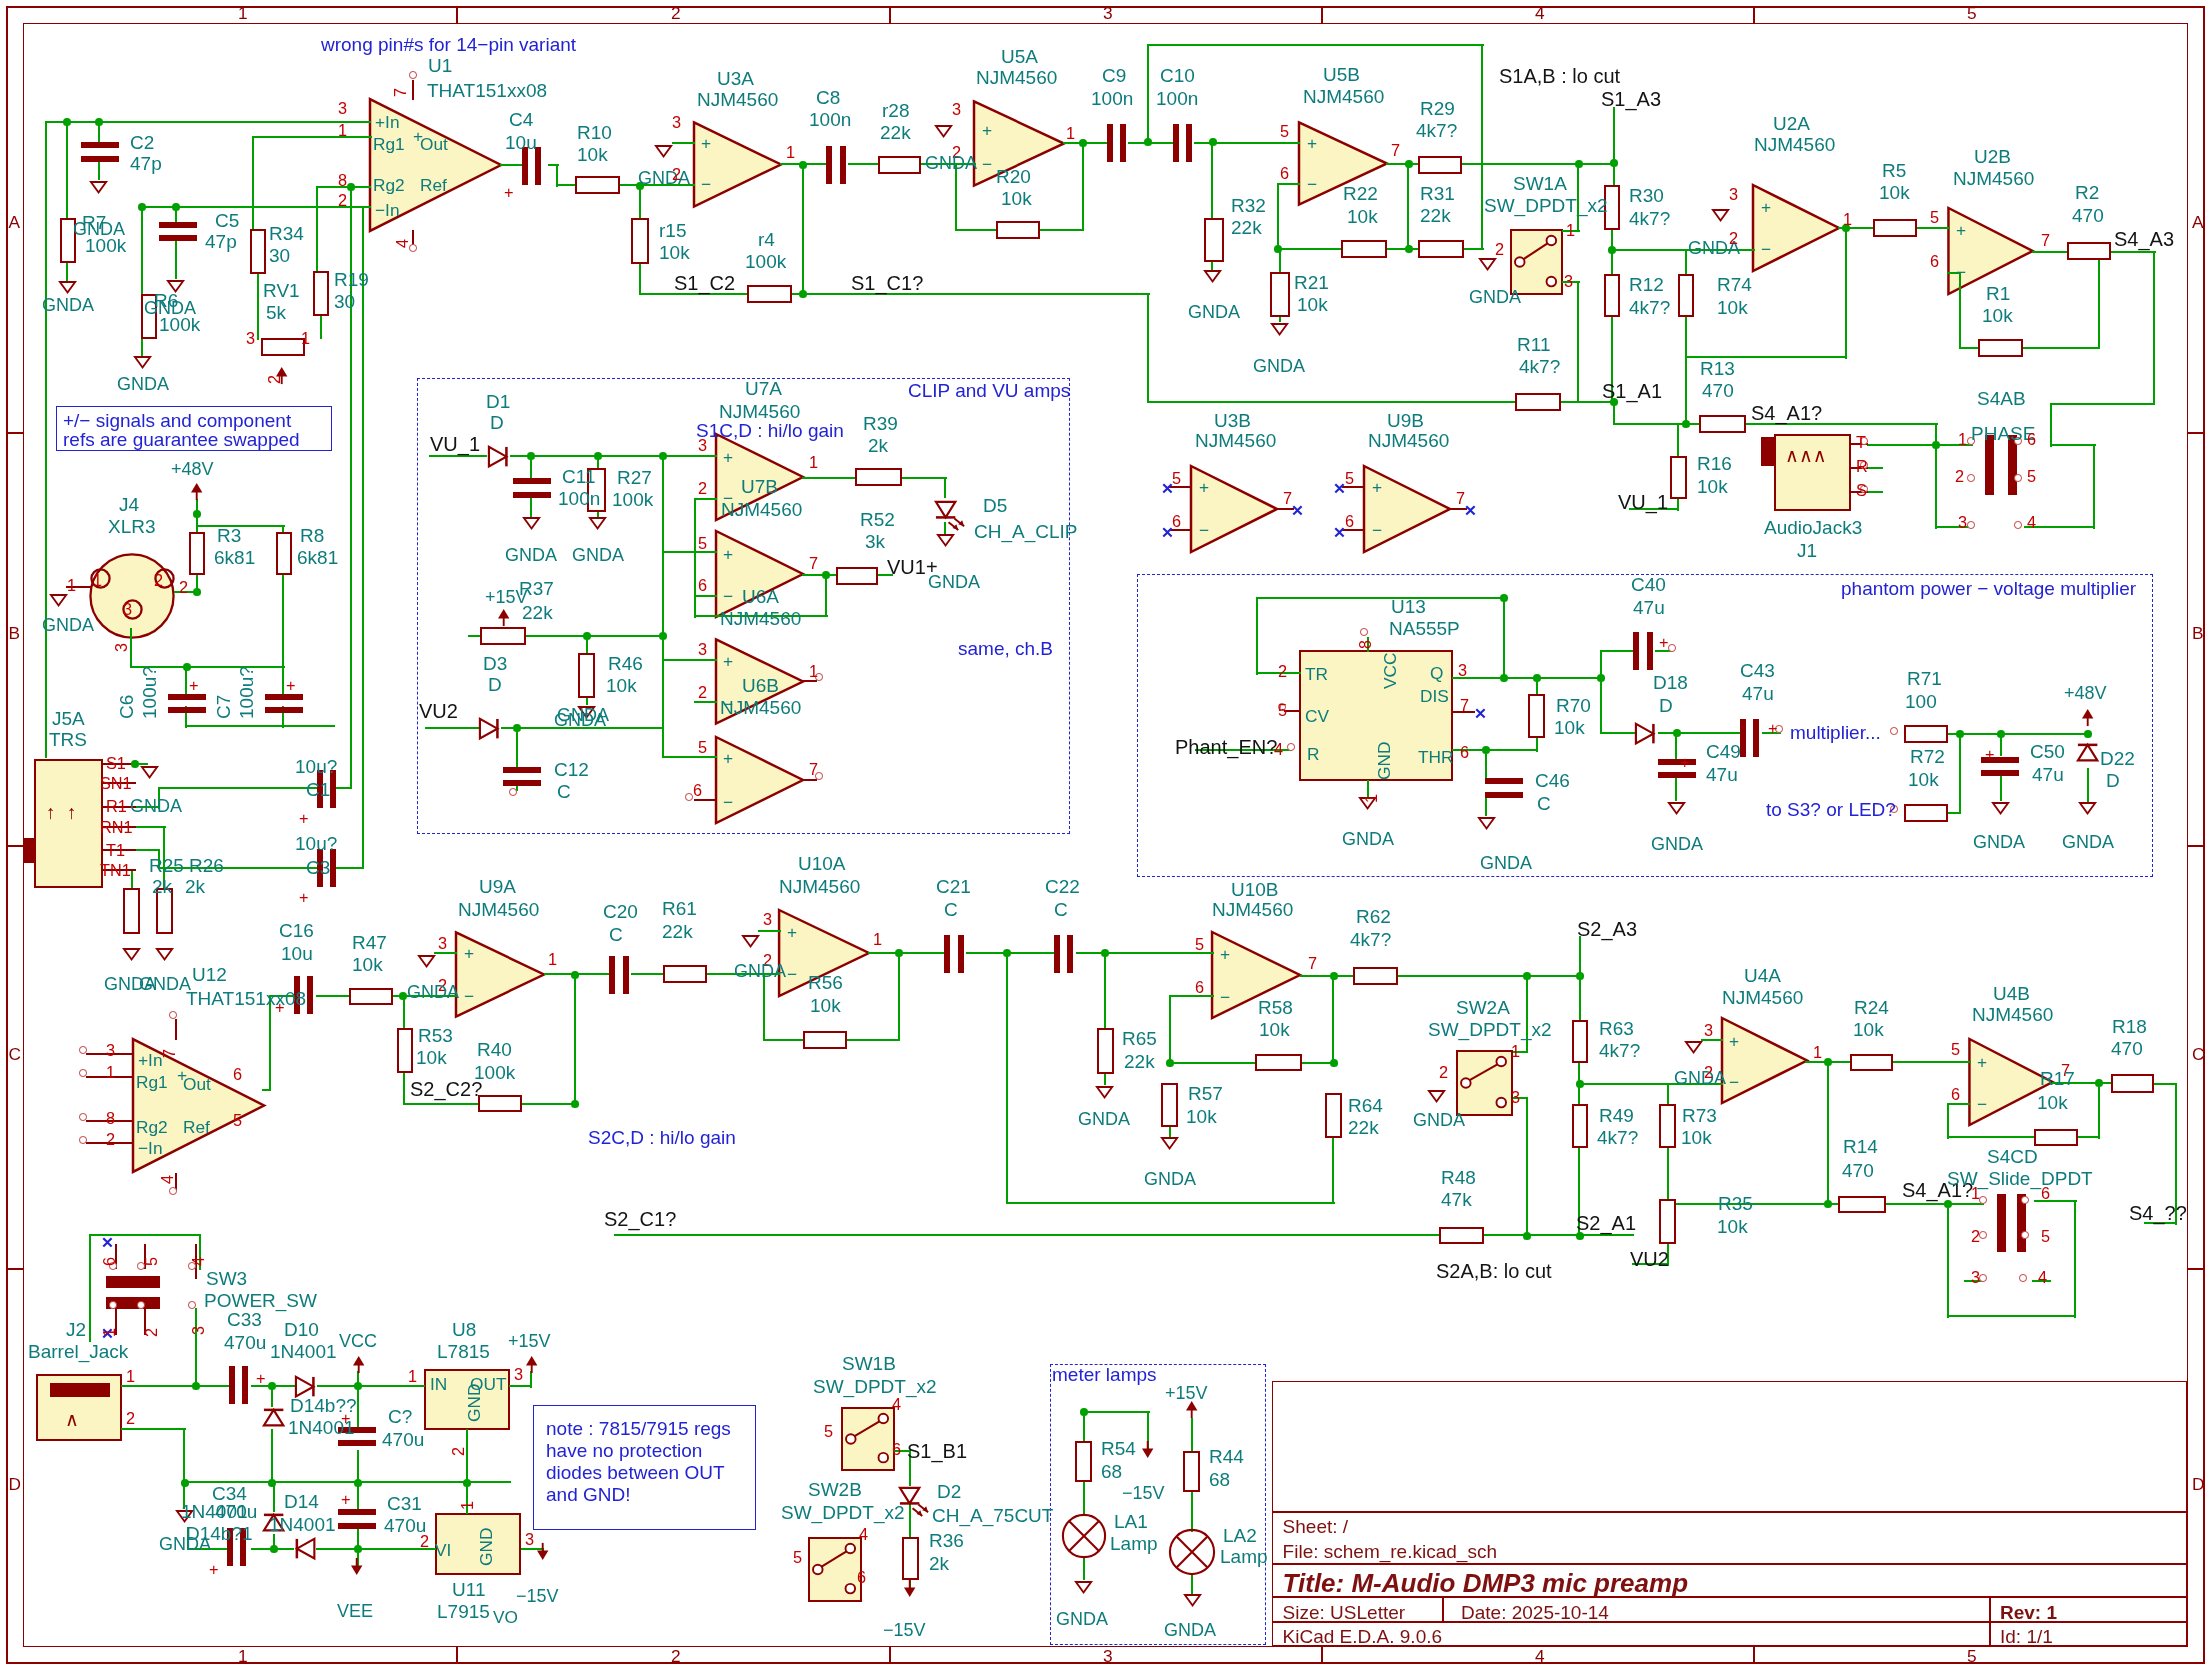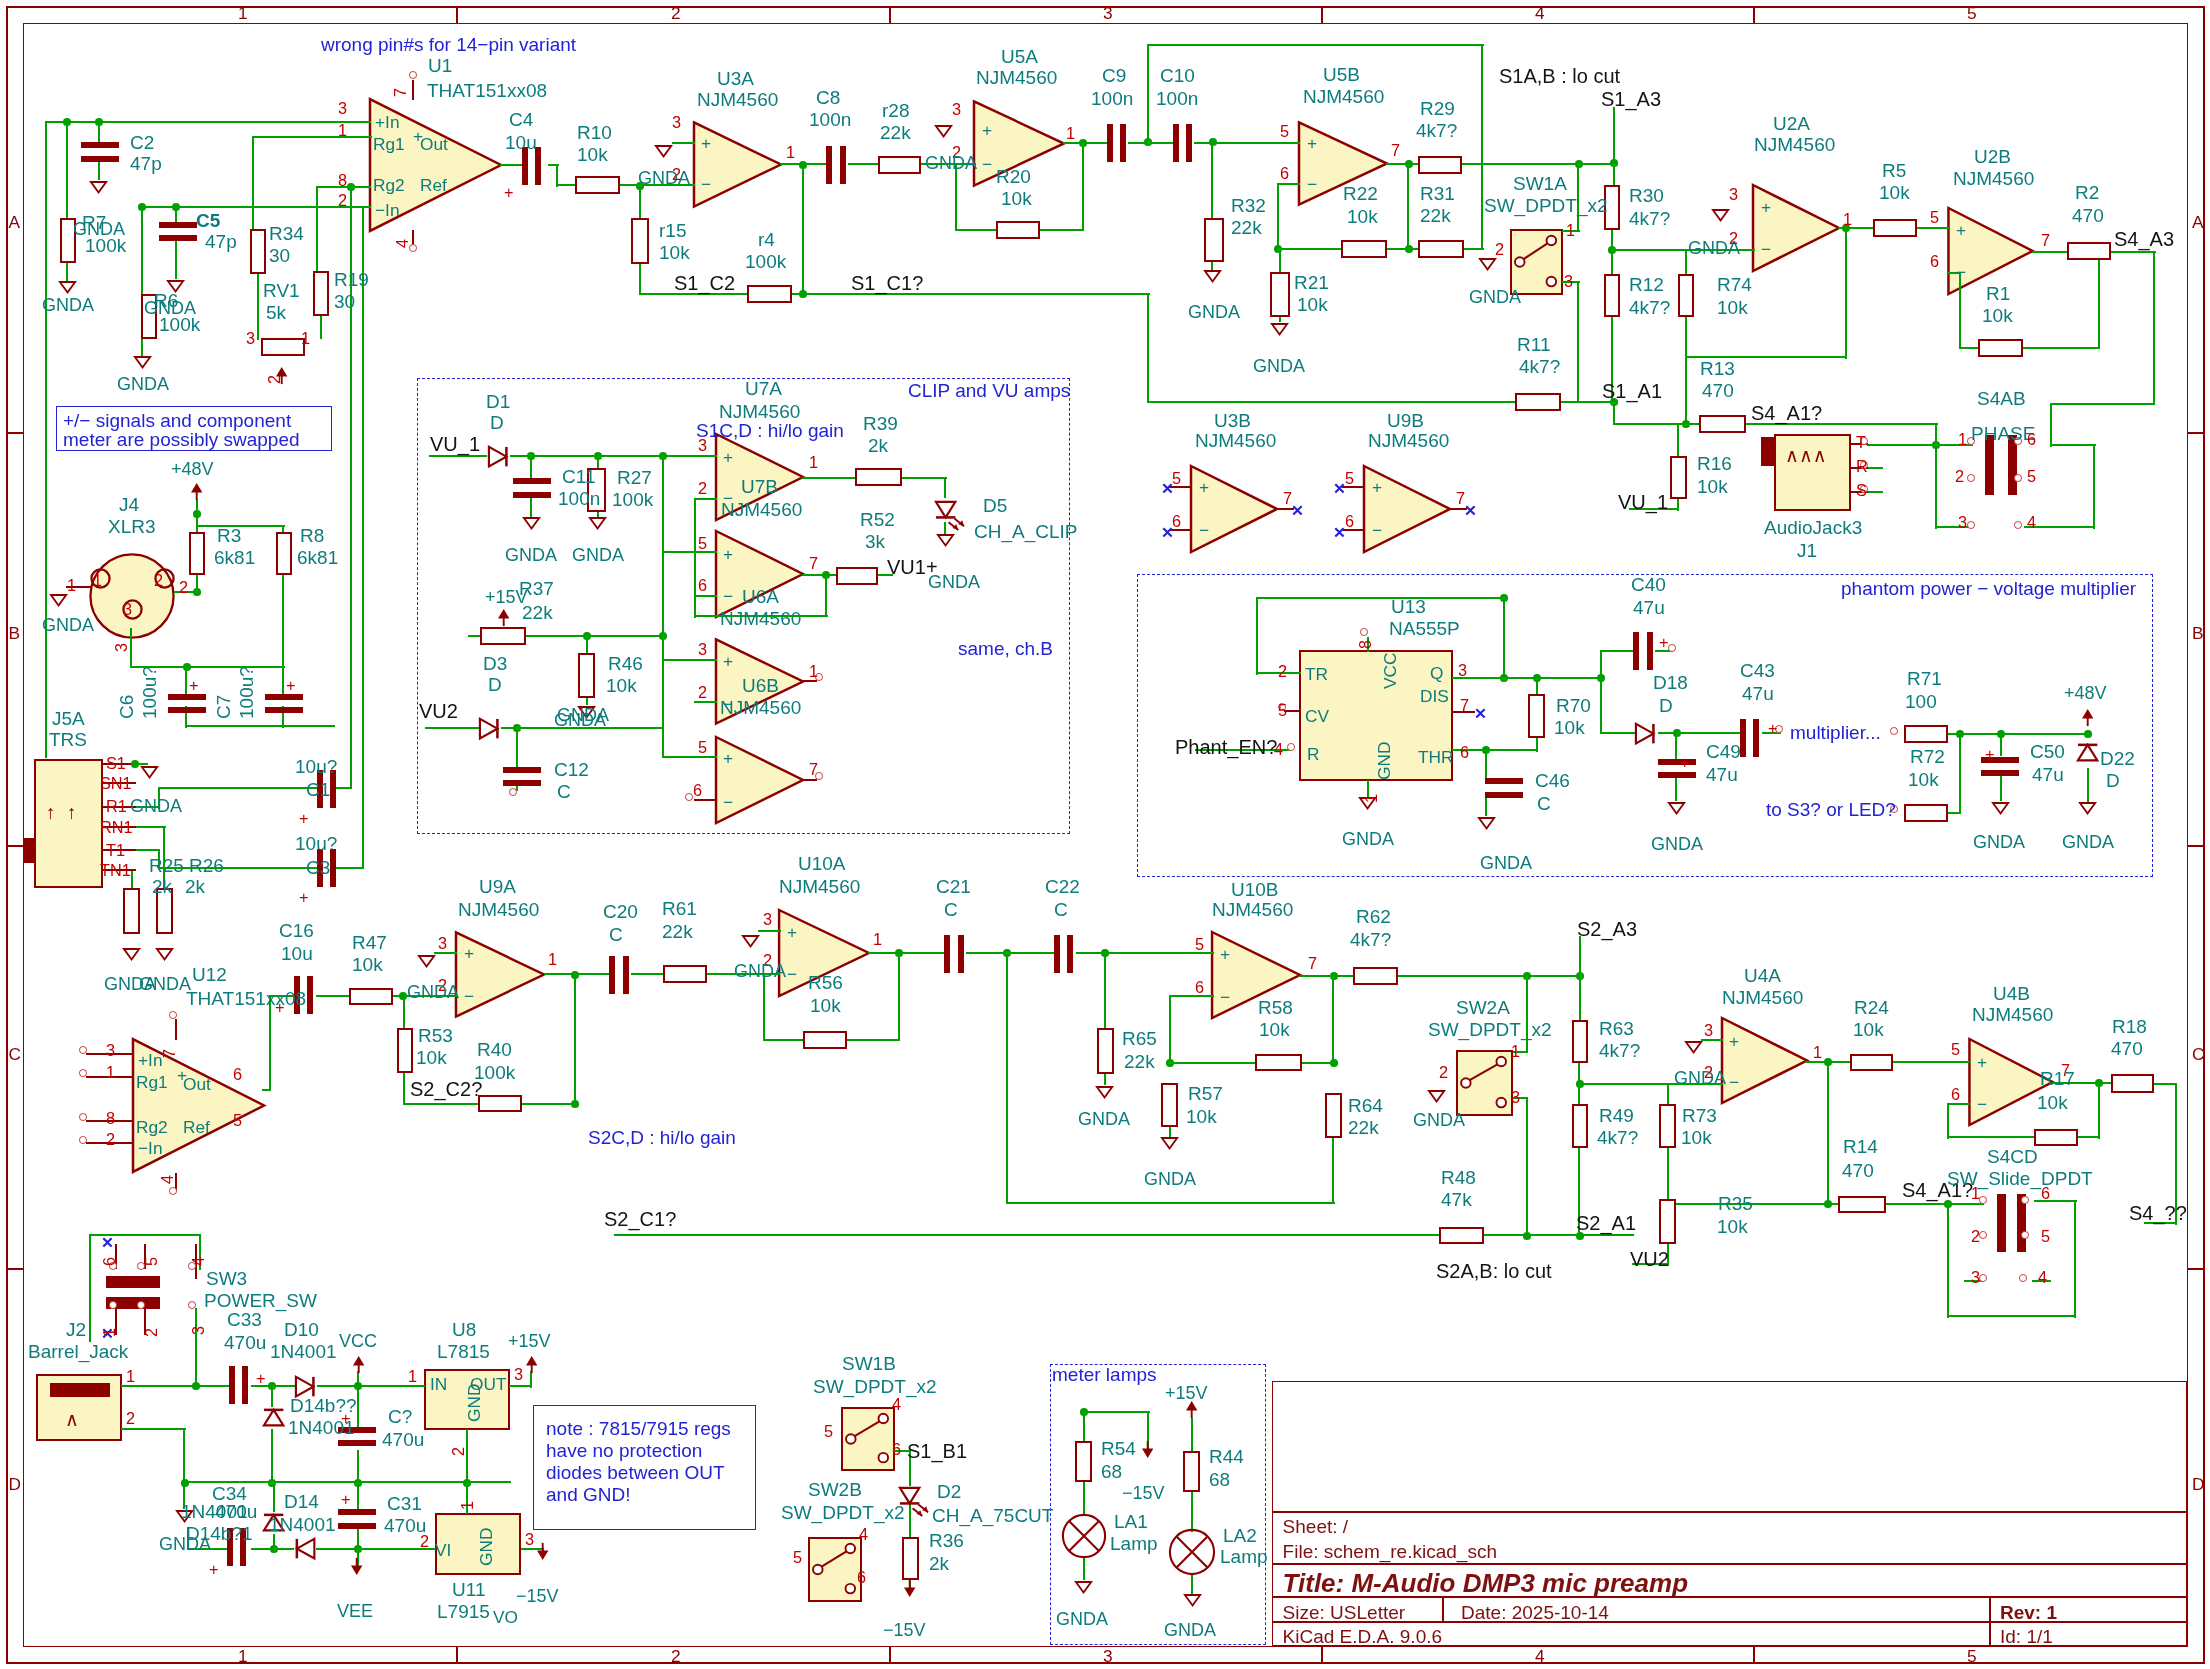--- a/index.html
+++ b/index.html
@@ -962,21 +962,21 @@
       <line x1="8.38" y1="8.38" x2="39.62" y2="39.62" stroke="#8C0000" stroke-width="2.2"></line>
       <line x1="39.62" y1="8.38" x2="8.38" y2="39.62" stroke="#8C0000" stroke-width="2.2"></line>
     </svg>
     <svg width="48" height="48" style="left: 1168px; top: 1528px;" viewBox="0 0 50 50">
       <circle cx="25" cy="25" r="23" fill="none" stroke="#8C0000" stroke-width="2.2"></circle>
       <line x1="8.670000000000002" y1="8.670000000000002" x2="41.33" y2="41.33" stroke="#8C0000" stroke-width="2.2"></line>
       <line x1="41.33" y1="8.670000000000002" x2="8.670000000000002" y2="41.33" stroke="#8C0000" stroke-width="2.2"></line>
     </svg>
     <div class="t b" style="left: 321px; top: 35px;">wrong pin#s for 14−pin variant</div>
     <div class="t b" style="left: 63px; top: 411px;">+/− signals and component</div>
-    <div class="t b" style="left: 63px; top: 430px;">meter are possibly swapped</div>
+    <div class="t b" style="left: 63px; top: 430px;">refs are guarantee swapped</div>
     <div class="t b" style="left: 696px; top: 421px;">S1C,D : hi/lo gain</div>
     <div class="t b" style="left: 908px; top: 381px;">CLIP and VU amps</div>
     <div class="t b" style="left: 958px; top: 639px;">same, ch.B</div>
     <div class="t b" style="left: 1841px; top: 579px;">phantom power − voltage multiplier</div>
     <div class="t b" style="left: 1790px; top: 723px;">multiplier...</div>
     <div class="t b" style="left: 1766px; top: 800px;">to S3? or LED?</div>
     <div class="t b" style="left: 588px; top: 1128px;">S2C,D : hi/lo gain</div>
     <div class="t b" style="left: 1052px; top: 1365px;">meter lamps</div>
     <div class="t b" style="left: 546px; top: 1419px;">note : 7815/7915 regs</div>
     <div class="t b" style="left: 546px; top: 1441px;">have no protection</div>
@@ -1038,21 +1038,21 @@
     <div class="t r" style="left: 882px; top: 101px;">r28</div>
     <div class="t r" style="left: 880px; top: 123px;">22k</div>
     <div class="t r" style="left: 758px; top: 230px;">r4</div>
     <div class="t r" style="left: 745px; top: 252px;">100k</div>
     <div class="t r" style="left: 130px; top: 133px;">C2</div>
     <div class="t r" style="left: 130px; top: 154px;">47p</div>
     <div class="t r" style="left: 82px; top: 213px;">R7</div>
     <div class="t g" style="left: 73px; top: 220px;">GNDA</div>
     <div class="t r" style="left: 85px; top: 236px;">100k</div>
     <div class="t g" style="left: 42px; top: 296px;">GNDA</div>
-    <div class="t r" style="left: 196px; top: 211px; font-weight: bold;">C5</div>
+    <div class="t r" style="left: 215px; top: 211px;">C5</div>
     <div class="t r" style="left: 205px; top: 232px;">47p</div>
     <div class="t r" style="left: 154px; top: 291px;">R6</div>
     <div class="t g" style="left: 144px; top: 299px;">GNDA</div>
     <div class="t r" style="left: 159px; top: 315px;">100k</div>
     <div class="t g" style="left: 117px; top: 375px;">GNDA</div>
     <div class="t r" style="left: 269px; top: 224px;">R34</div>
     <div class="t r" style="left: 269px; top: 246px;">30</div>
     <div class="t r" style="left: 263px; top: 281px;">RV1</div>
     <div class="t r" style="left: 266px; top: 303px;">5k</div>
     <div class="t r" style="left: 334px; top: 270px;">R19</div>

